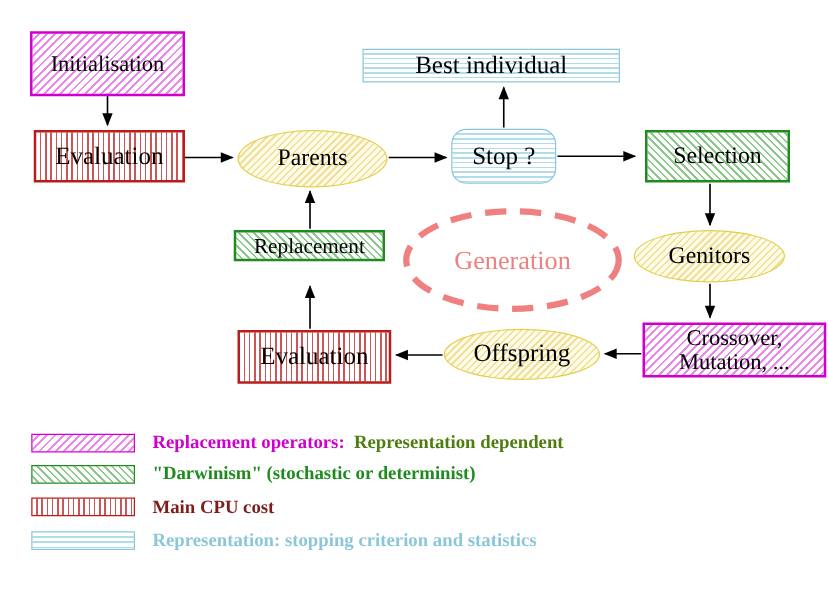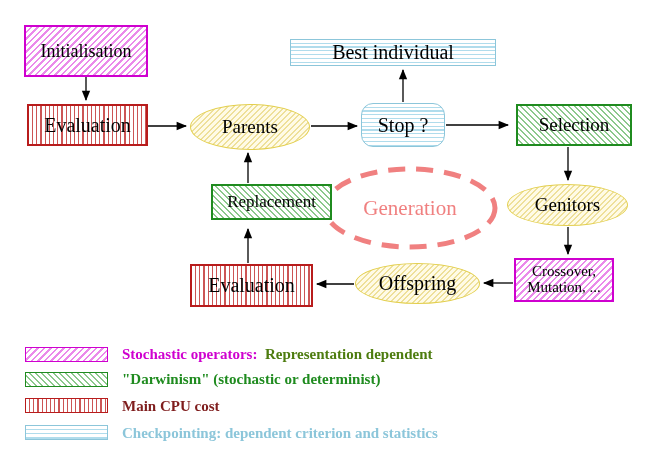--- a/index.html
+++ b/index.html
@@ -87,48 +87,48 @@
   </div>
 
   <div class="node hatch-green" style="left:516px;top:104px;width:116px;height:42px;font-size:19px;">
     <span>Selection</span>
   </div>
 
   <div class="node ellipse-yellow" style="left:507px;top:184px;width:121px;height:42px;font-size:19px;">
     <span>Genitors</span>
   </div>
 
-  <div class="node hatch-magenta" style="left:514px;top:258px;width:100px;height:44px;font-size:15px;flex-direction:column;">
+  <div class="node hatch-magenta" style="left:514px;top:258px;width:147px;height:44px;font-size:18px;flex-direction:column;">
     <span style="display:block;">Crossover,</span>
     <span style="display:block;">Mutation, ...</span>
   </div>
 
   <div class="node ellipse-yellow" style="left:355px;top:263px;width:125px;height:41px;font-size:20px;">
     <span>Offspring</span>
   </div>
 
   <div class="node stripe-red" style="left:190px;top:264px;width:123px;height:43px;font-size:20px;">
     <span>Evaluation</span>
   </div>
 
-  <div class="node hatch-green" style="left:187px;top:184px;width:121px;height:36px;font-size:17px;margin-left:24px;">
+  <div class="node hatch-green" style="left:187px;top:184px;width:121px;height:25px;font-size:17px;">
     <span>Replacement</span>
   </div>
 
   <div class="gen-label">
     <span>Generation</span>
   </div>
 
   <div>
     <div class="swatch sw-magenta" style="top:347px;"></div>
-    <div class="legend-text" style="top:346px;"><span class="t-magenta">Stochastic operators:</span>&nbsp;&nbsp;<span class="t-gold">Representation dependent</span></div>
+    <div class="legend-text" style="top:346px;"><span class="t-magenta">Replacement operators:</span>&nbsp;&nbsp;<span class="t-gold">Representation dependent</span></div>
 
     <div class="swatch sw-green" style="top:372px;"></div>
     <div class="legend-text t-green" style="top:371px;">"Darwinism" (stochastic or determinist)</div>
 
     <div class="swatch sw-red" style="top:398px;"></div>
     <div class="legend-text t-red" style="top:398px;">Main CPU cost</div>
 
     <div class="swatch sw-cyan" style="top:425px;"></div>
-    <div class="legend-text t-cyan" style="top:425px;">Checkpointing: dependent criterion and statistics</div>
+    <div class="legend-text t-cyan" style="top:425px;">Representation: stopping criterion and statistics</div>
   </div>
 
 </div>
 
 </body></html>

